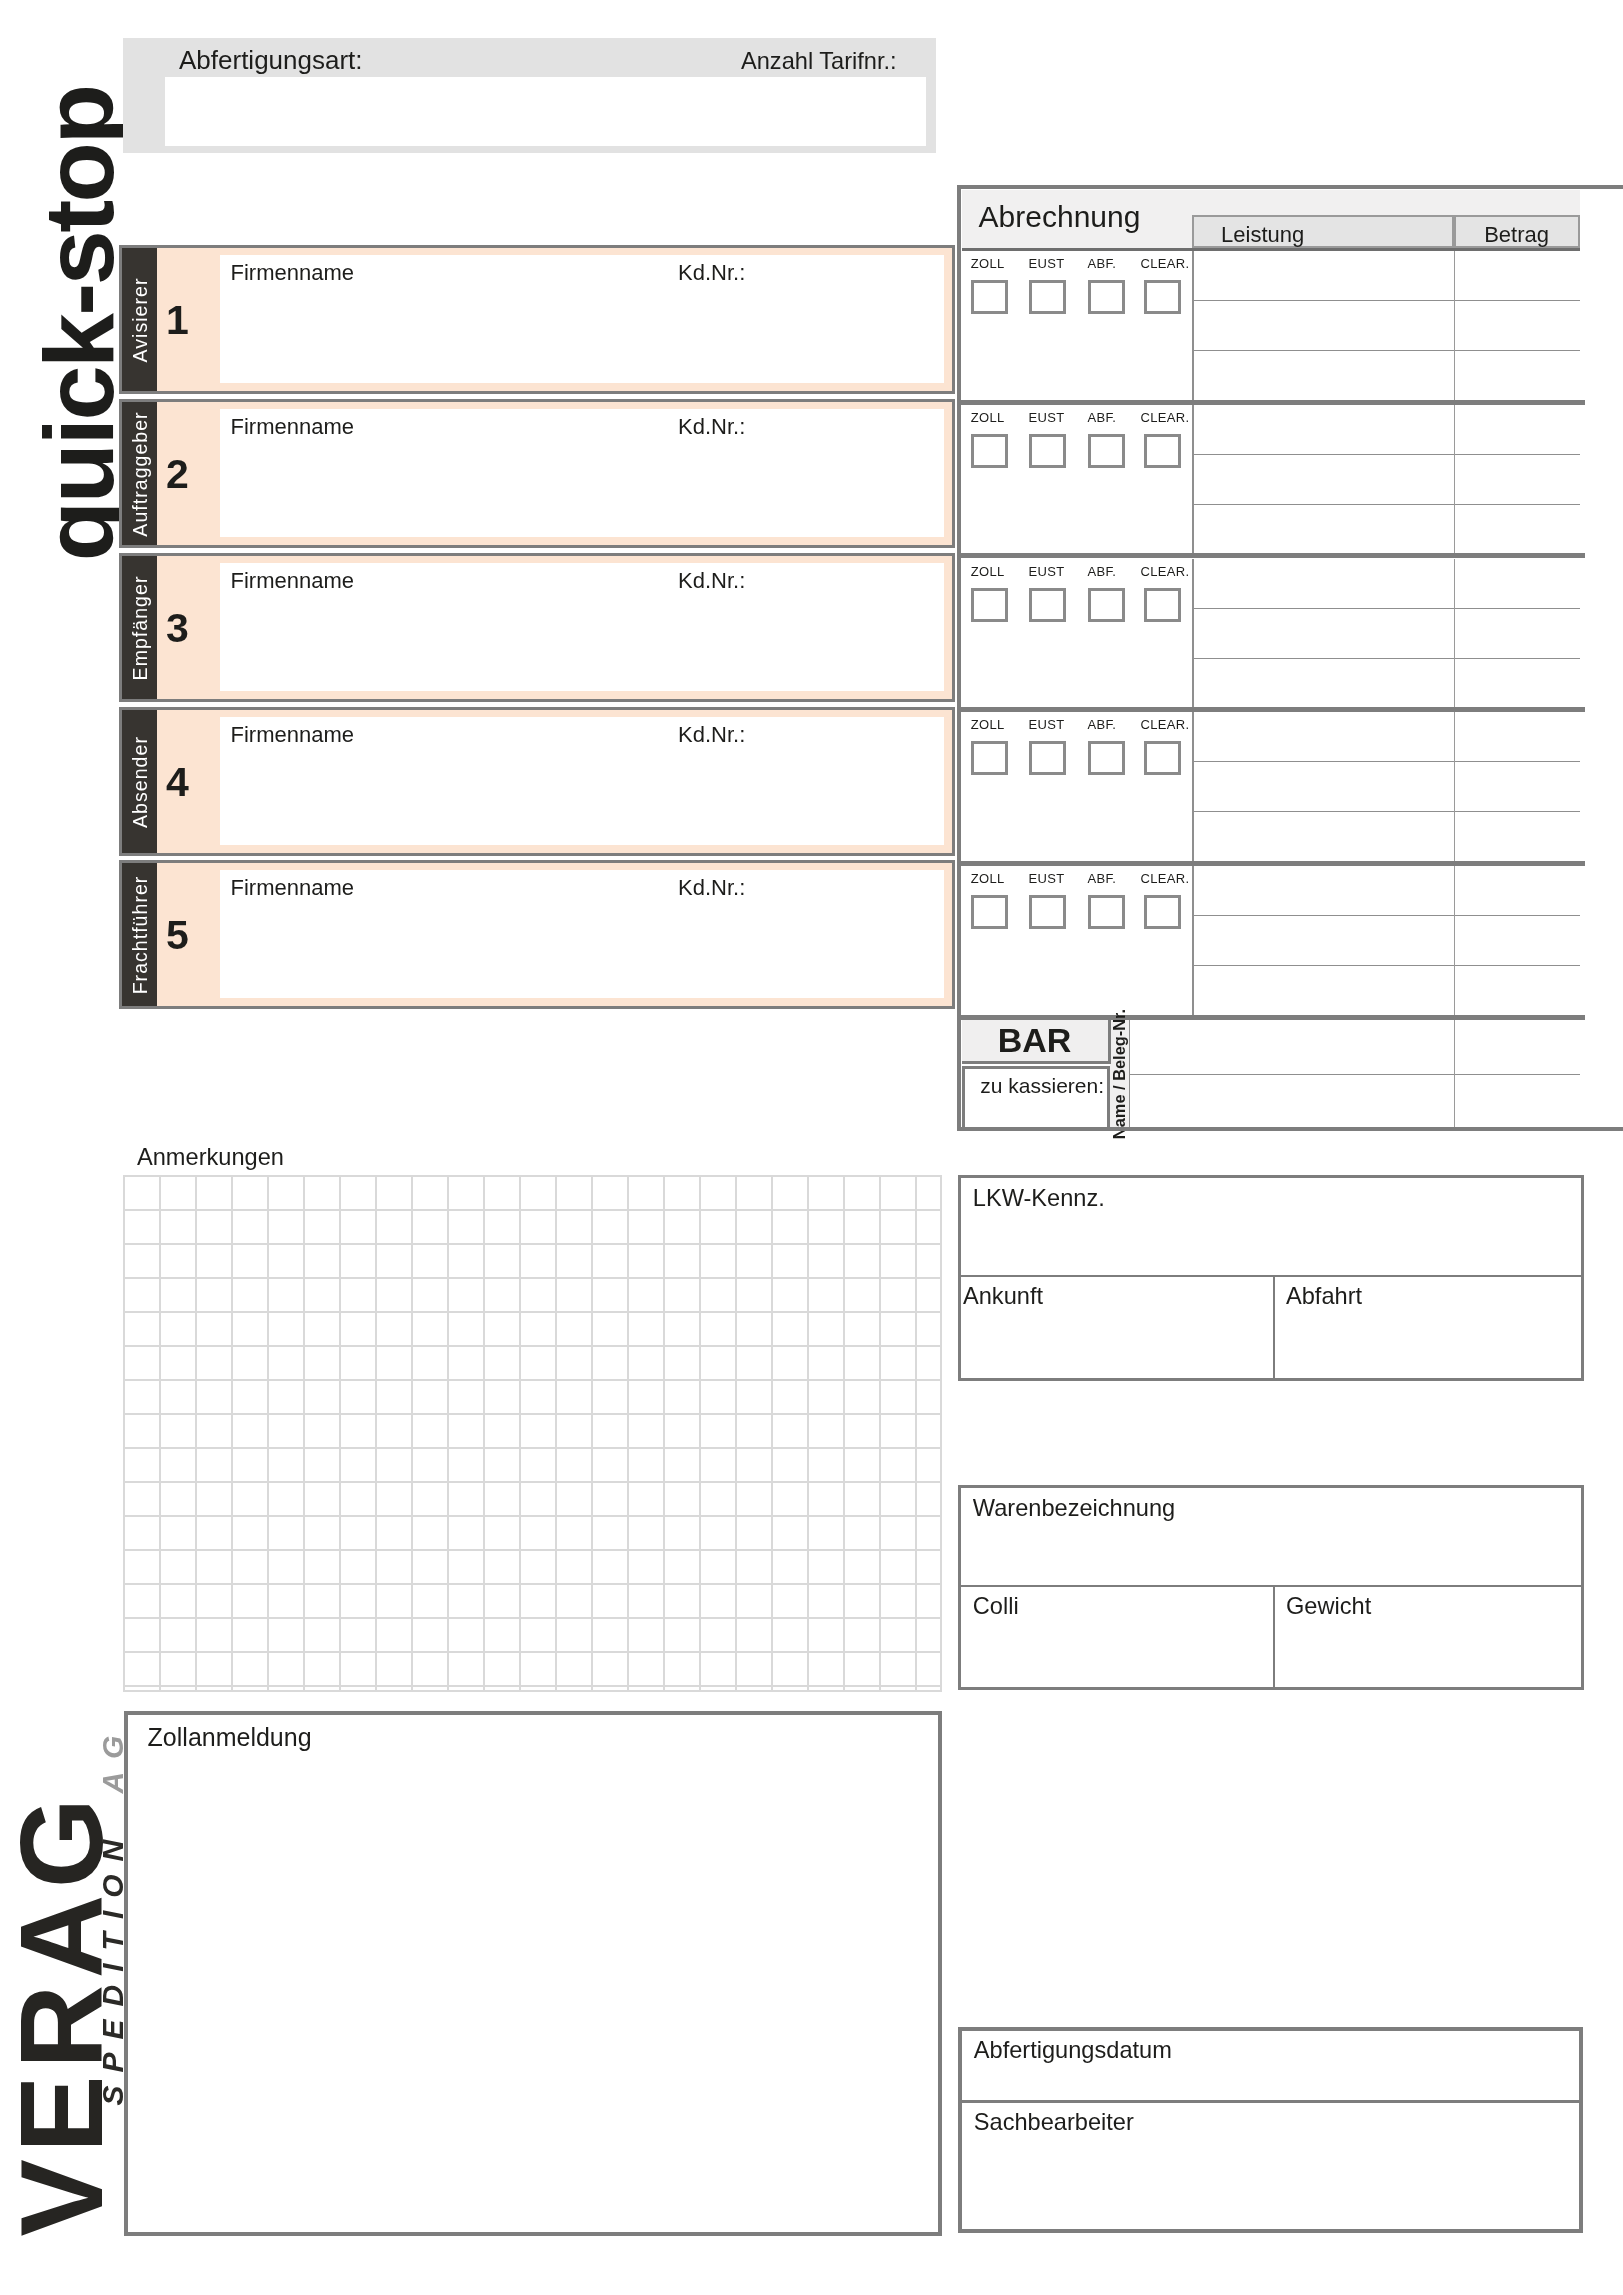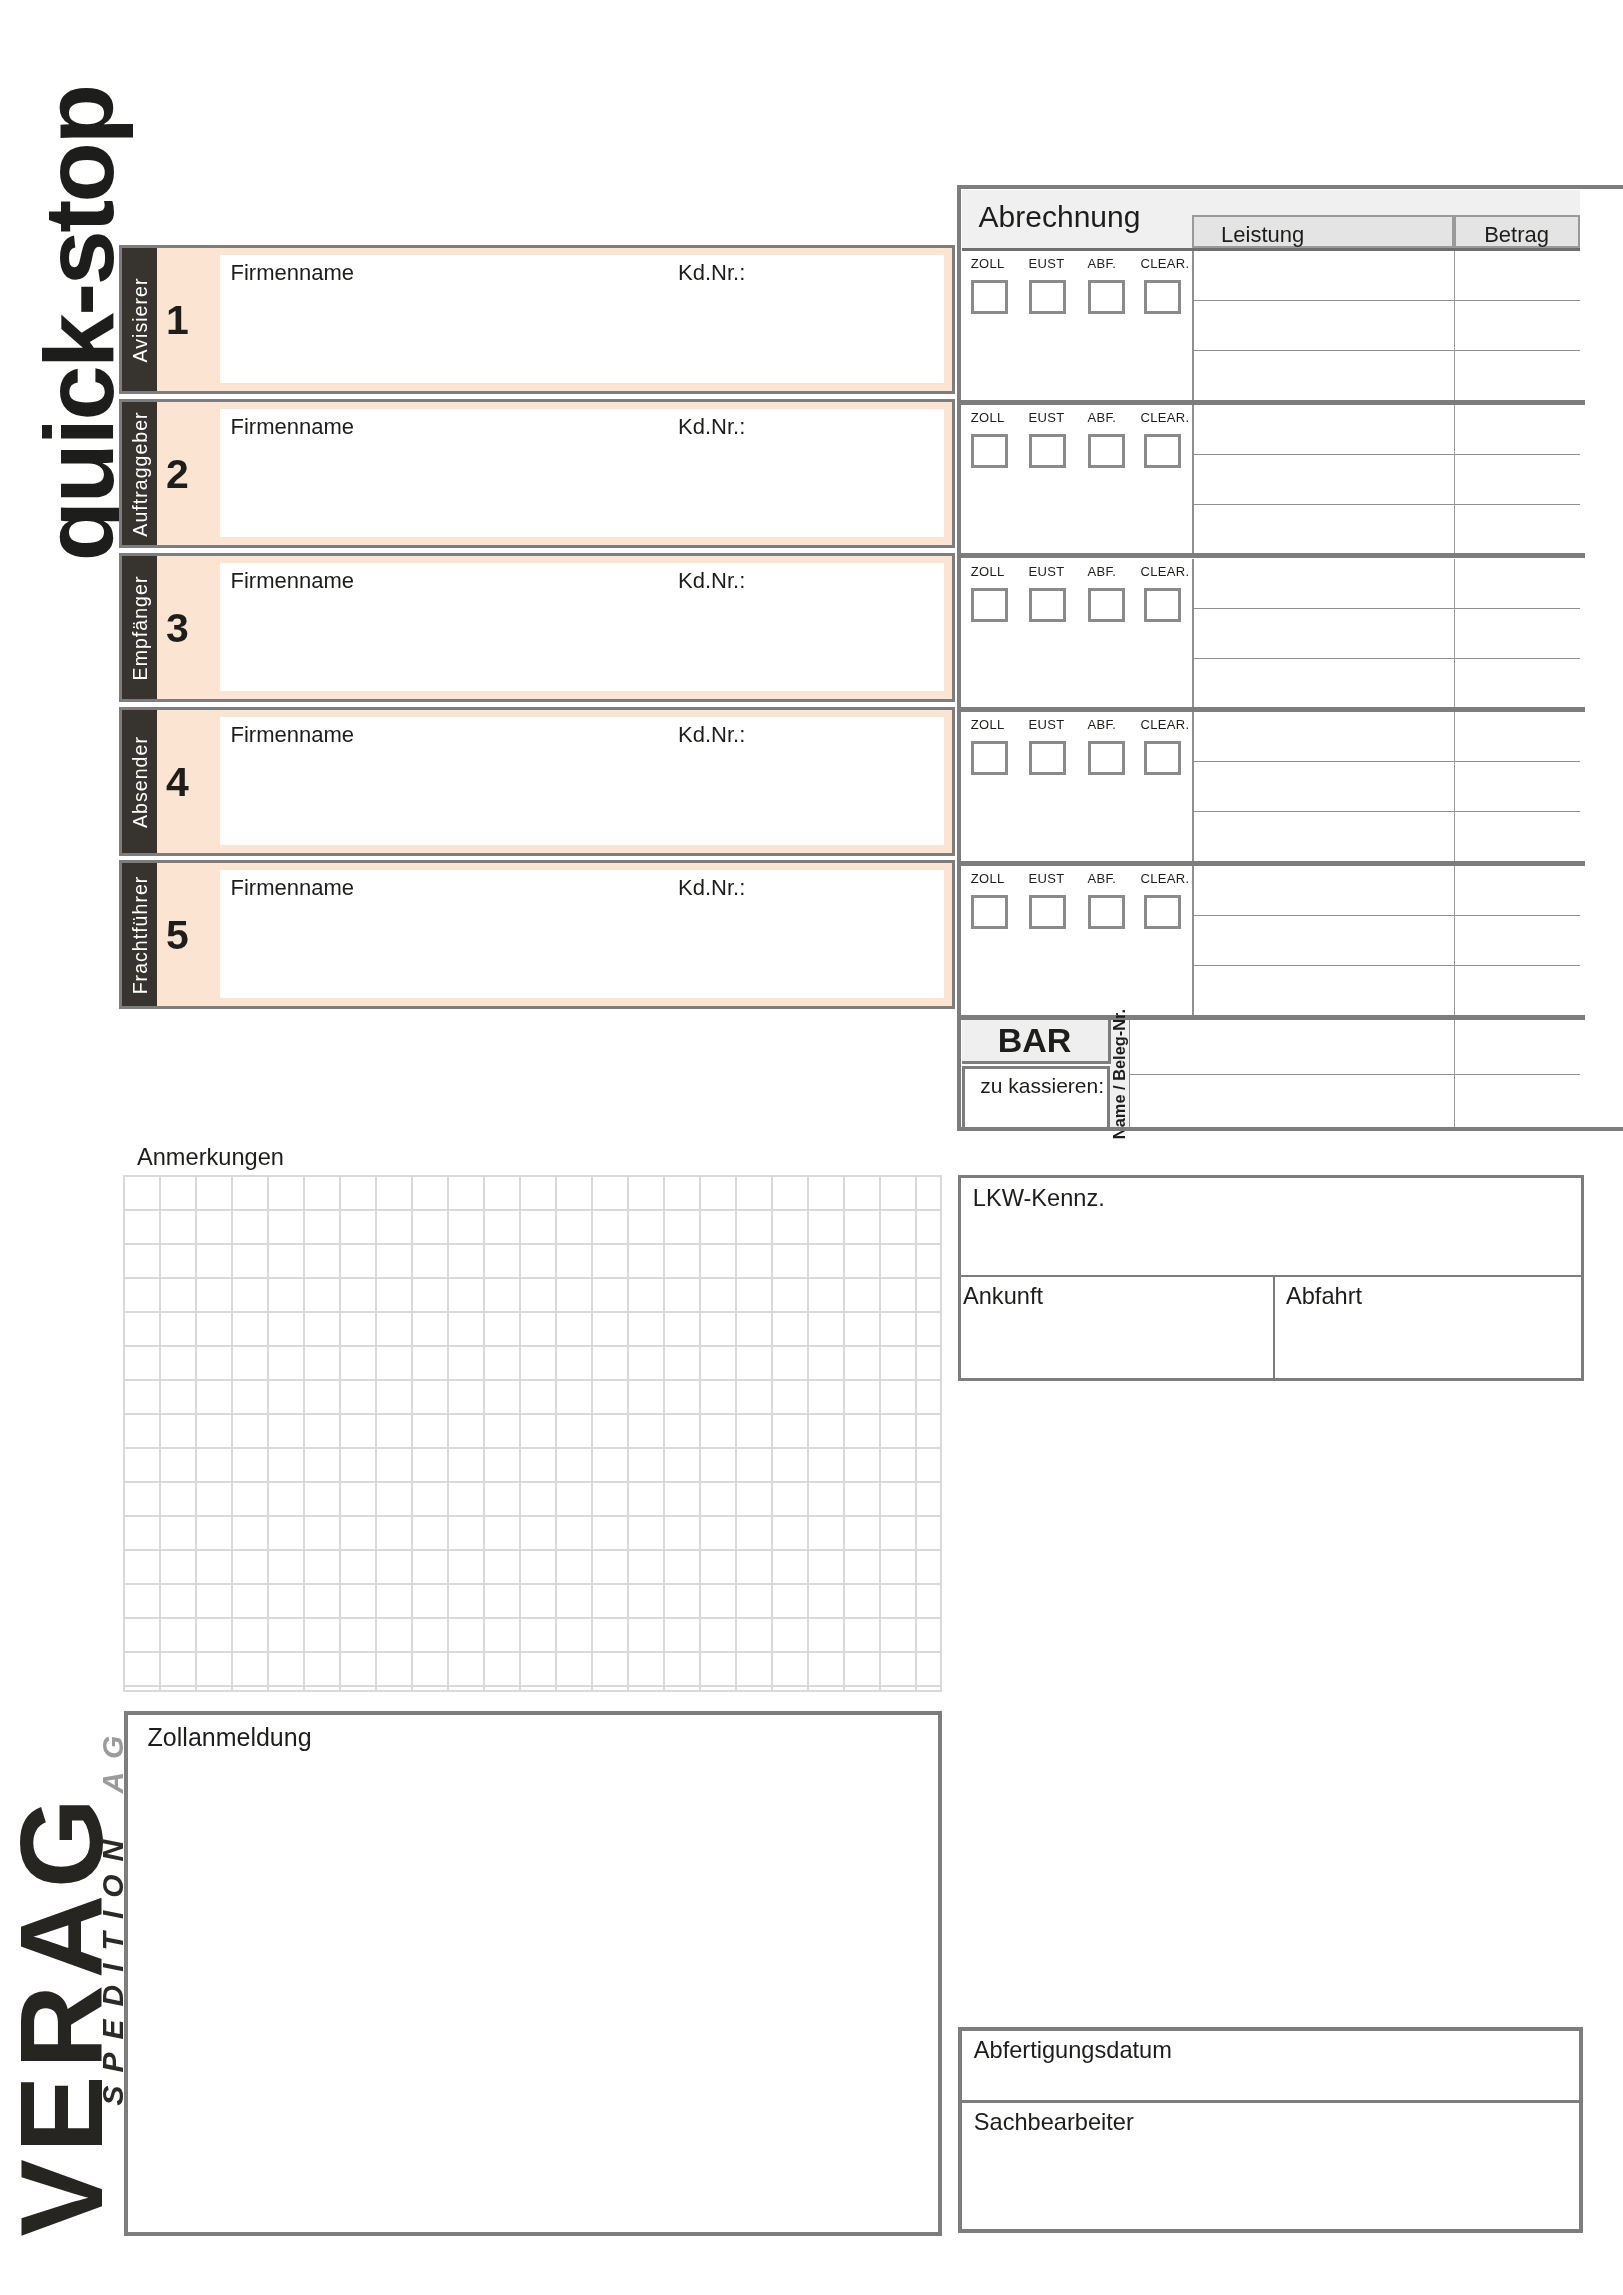--- a/index.html
+++ b/index.html
@@ -101,20 +101,26 @@
   .spedlogo{left:113px;top:1914px;font-size:30px;font-weight:bold;font-style:italic;letter-spacing:13px;color:#2b2a27}
   .spedlogo .gray{color:#9b9b9b}
 </style>
 </head>
 <body>
 
 <div class="abs" style="left:0;top:0;width:1623px;height:2295px">
 
   <div class="vrot qslogo">quick-stop</div>
 
+  <div class="abs tophead">
+    <div class="lbl abf-label">Abfertigungsart:</div>
+    <div class="abs abf-input"></div>
+    <div class="lbl tarif-label">Anzahl Tarifnr.:</div>
+    <div class="abs tarif-input"></div>
+  </div>
 
 
   <div class="prow" style="top:245px">
     <div class="dark">
         <div class="vrot rolelbl">Avisierer</div>
       </div>
     <div class="num">1</div>
     <div class="white">
       <div class="fn">Firmenname</div>
       <div class="kd">Kd.Nr.:</div>
@@ -287,20 +293,30 @@
     <div class="hdiv" style="top:97px"></div>
     <div class="vdiv" style="left:312px;top:97px;bottom:0"></div>
     <div class="lbl" style="left:11.8px;top:7.9px">LKW-Kennz.</div>
     <div class="lbl" style="left:2px;top:106px">Ankunft</div>
     <div class="lbl" style="left:325px;top:106px">Abfahrt</div>
     <div class="abs" style="left:0;top:0;right:0;height:97px"></div>
     <div class="abs" style="left:0;top:99px;width:312px;bottom:0"></div>
     <div class="abs" style="left:314px;top:99px;right:0;bottom:0"></div>
   </div>
 
+  <div class="gbox warebox">
+    <div class="hdiv" style="top:97px"></div>
+    <div class="vdiv" style="left:312px;top:97px;bottom:0"></div>
+    <div class="lbl" style="left:11.8px;top:7.9px">Warenbezeichnung</div>
+    <div class="lbl" style="left:11.8px;top:106px">Colli</div>
+    <div class="lbl" style="left:325px;top:106px">Gewicht</div>
+    <div class="abs" style="left:0;top:0;right:0;height:97px"></div>
+    <div class="abs" style="left:0;top:99px;width:312px;bottom:0"></div>
+    <div class="abs" style="left:314px;top:99px;right:0;bottom:0"></div>
+  </div>
 
   <div class="gbox7 abfbox">
     <div class="hdiv" style="top:69px;height:2.6px"></div>
     <div class="lbl" style="left:11.8px;top:6.5px">Abfertigungsdatum</div>
     <div class="lbl" style="left:11.8px;top:79px">Sachbearbeiter</div>
     <div class="abs" style="left:0;top:0;right:0;height:69px"></div>
     <div class="abs" style="left:0;top:72px;right:0;bottom:0"></div>
   </div>
 
   <div class="gbox7 zollbox">

